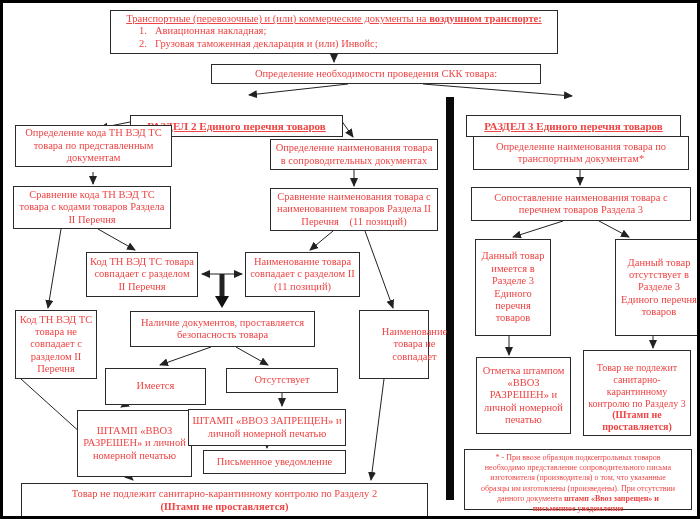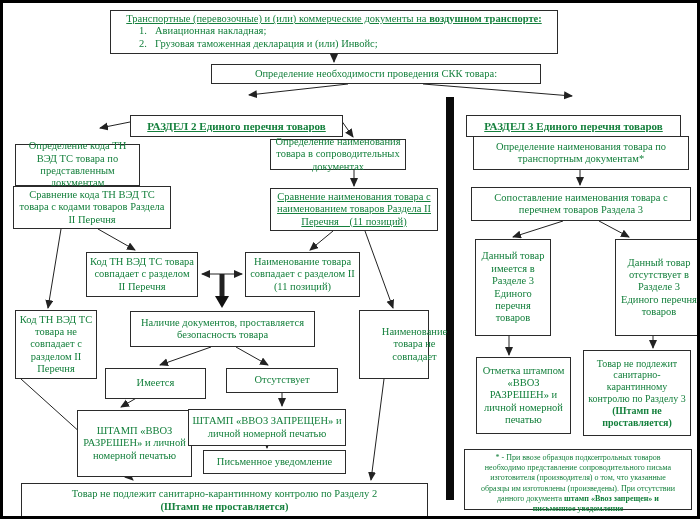--- a/index.html
+++ b/index.html
@@ -1,38 +1,38 @@
 <!DOCTYPE html>
 <html><head>
 <meta charset="utf-8">
 <style>
   html,body{margin:0;padding:0;background:#e8e8e8;}
   #page{
     position:relative;width:700px;height:519px;background:#ffffff;
     border:3px solid #000;box-sizing:border-box;overflow:hidden;
-    font-family:"Liberation Serif","DejaVu Serif",serif;color:#15803d;
+    font-family:"Liberation Serif","DejaVu Serif",serif;color:#ef4444;
   }
   #arrows{position:absolute;left:0;top:0;width:700px;height:519px;pointer-events:none;}
   .box{
     position:absolute;border:1px solid #2b2b2b;background:#fff;
     display:flex;align-items:center;justify-content:center;
     text-align:center;font-size:10.5px;line-height:1.18;
     padding:2px 3px;box-sizing:border-box;z-index:2;
   }
   .hdr{font-weight:bold;text-decoration:underline;font-size:11px;margin-top:17px;}
   .blk{display:block;}
   .bold{font-weight:bold;}
   .ul{text-decoration:underline;}
   #top-docs{flex-direction:column;align-items:stretch;justify-content:flex-start;padding:2px 6px;}
   #top-docs .title{text-align:center;white-space:nowrap;}
   .doc-item{display:flex;text-align:left;padding-left:22px;}
   .doc-item .num{width:16px;flex:0 0 16px;}
   #footnote{font-size:8px;line-height:1.28;display:block;padding:3px 16px;}
   #divider{position:absolute;background:#0a0a0a;z-index:2;}
-  .small{font-size:10px;}
+  .small{font-size:10px;align-items:flex-end;}
 </style>
 </head>
 <body>
 
 <div id="page">
 
   <svg id="arrows" viewBox="0 0 700 519" xmlns="http://www.w3.org/2000/svg">
     <defs>
       <marker id="ah" markerUnits="userSpaceOnUse" markerWidth="10" markerHeight="10" refX="8" refY="4" orient="auto-start-reverse">
         <path d="M0,0 L9,4 L0,8 Z" fill="#222"></path>
@@ -85,33 +85,33 @@
     <span class="doc-item">
         <span class="num">2.</span>
         <span>Грузовая таможенная декларация и (или) Инвойс;</span>
       </span>
   </div>
 
   <div class="box" style="left:208px;top:61px;width:330px;height:20px;">Определение необходимости проведения СКК товара:</div>
 
   <div class="box hdr" style="left:127px;top:95px;width:213px;height:22px;">РАЗДЕЛ 2 Единого перечня товаров</div>
 
-  <div class="box" style="left:12px;top:141px;width:125px;height:42px;">Определение кода ТН ВЭД ТС товара по представленным документам</div>
-  <div class="box" style="left:267px;top:136px;width:136px;height:31px;">Определение наименования товара в сопроводительных документах</div>
+  <div class="box" style="left:12px;top:122px;width:157px;height:42px;">Определение кода ТН ВЭД ТС товара по представленным документам</div>
+  <div class="box" style="left:267px;top:136px;width:168px;height:31px;">Определение наименования товара в сопроводительных документах</div>
   <div class="box" style="left:10px;top:183px;width:158px;height:43px;">Сравнение кода ТН ВЭД ТС товара с кодами товаров Раздела II Перечня</div>
-  <div class="box" style="left:267px;top:185px;width:168px;height:43px;text-decoration:underline;">Сравнение наименования товара с наименованием товаров Раздела II Перечня&nbsp;&nbsp;&nbsp;&nbsp;(11 позиций)</div>
+  <div class="box" style="left:267px;top:185px;width:168px;height:43px;">Сравнение наименования товара с наименованием товаров Раздела II Перечня&nbsp;&nbsp;&nbsp;&nbsp;(11 позиций)</div>
 
   <div class="box" style="left:83px;top:249px;width:112px;height:45px;">Код ТН ВЭД ТС товара совпадает с разделом II Перечня</div>
   <div class="box" style="left:242px;top:249px;width:115px;height:45px;">Наименование товара совпадает с разделом II (11 позиций)</div>
 
   <div class="box" style="left:12px;top:307px;width:82px;height:69px;">Код ТН ВЭД ТС товара не совпадает с разделом II Перечня</div>
   <div class="box" style="left:127px;top:308px;width:185px;height:36px;">Наличие документов, проставляется безопасность товара</div>
   <div class="box" style="left:356px;top:307px;width:70px;height:69px;overflow-wrap:break-word;padding-left:44px;">Наименование товара не совпадает</div>
 
-  <div class="box" style="left:102px;top:365px;width:101px;height:31px;">Имеется</div>
+  <div class="box" style="left:102px;top:365px;width:101px;height:37px;">Имеется</div>
   <div class="box" style="left:223px;top:365px;width:112px;height:25px;">Отсутствует</div>
 
   <div class="box" style="left:53px;top:407px;width:115px;height:67px;margin-left:21px;">ШТАМП «ВВОЗ РАЗРЕШЕН» и личной номерной печатью</div>
   <div class="box" style="left:185px;top:406px;width:158px;height:37px;">ШТАМП «ВВОЗ ЗАПРЕЩЕН» и личной номерной печатью</div>
   <div class="box" style="left:200px;top:447px;width:143px;height:24px;">Письменное уведомление</div>
 
   <div class="box" style="left:18px;top:480px;width:407px;height:35px;flex-direction:column;">
     <span class="blk">Товар не подлежит санитарно-карантинному контролю по Разделу 2</span>
     <span class="blk bold">(Штамп не проставляется)</span>
   </div>

